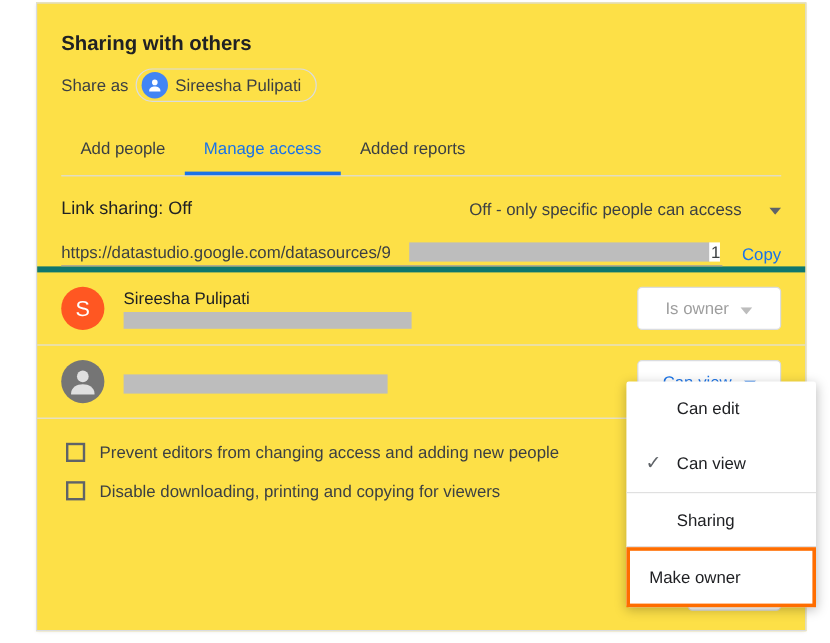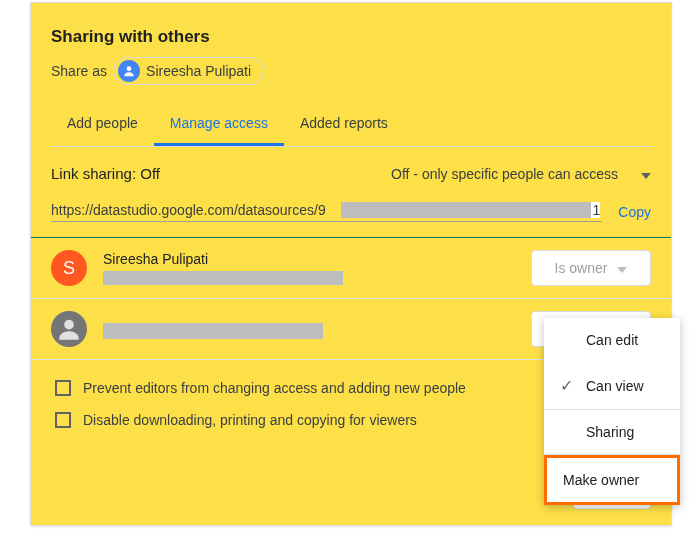--- a/index.html
+++ b/index.html
@@ -23,21 +23,21 @@
     width: 22px; height: 22px; border-radius: 50%; background: #4285f4;
     display: flex; align-items: center; justify-content: center; margin-right: 6px;
   }
   .chip .avatar-sm svg { width: 14px; height: 14px; }
   .chip .name { font-size: 14px; color: #3c4043; }
 
   .tabs { display: flex; border-bottom: 1px solid #dadce0; margin-top: 18px; }
   .tab { padding: 12px 16px; font-size: 14px; color: #3c4043; cursor: pointer; border-bottom: 3px solid transparent; }
   .tab.active { color: #1a73e8; border-bottom-color: #1a73e8; font-weight: 500; }
 
-  .linkshare { padding: 12px 20px 15px 20px; border-bottom: 1px solid #0f766e; }
+  .linkshare { padding: 12px 20px 0 20px; border-bottom: 5px solid #0f766e; }
   .ls-row1 { display: flex; justify-content: space-between; align-items: center; }
   .ls-label { font-size: 15px; color: #202124; }
   .ls-state { font-size: 14px; color: #3c4043; display: flex; align-items: center; cursor: pointer; gap: 17px; }
   .ls-state .caret { margin-left: 6px; }
 
   .url-row { display: flex; align-items: center; margin-top: 20px; }
   .url-box { flex: 1; border-bottom: 1px solid #9e9e9e; font-size: 14px; color: #3c4043; padding-bottom: 4px; position: relative; height: 20px; }
   .url-box .urltext { position: absolute; left: 0; top: 0; white-space: nowrap; }
   .url-box .redact { position: absolute; left: 290px; top: 0; right: 10px; height: 16px; background: #bdbdbd; }
   .url-box .trailing { position: absolute; right: 2px; top: 0; background: #fff; padding-left: 2px; }
@@ -63,21 +63,21 @@
   .role-btn.view { color: #1a73e8; }
 
   .opts { padding: 20px 20px 8px 24px; }
   .opt { display: flex; align-items: center; font-size: 14px; color: #3c4043; margin-bottom: 16px; }
   .checkbox { width: 16px; height: 16px; border: 2px solid #5f6368; margin-right: 12px; flex-shrink: 0; }
 
   .footer { position: absolute; bottom: 16px; right: 20px; display: flex; gap: 12px; }
   .btn { border: 1px solid #dadce0; border-radius: 4px; background: #fff; padding: 10px 20px; font-size: 14px; color: #1a73e8; cursor: pointer; }
 
   .dropdown {
-    position: absolute; right: 12px; top: 318px; width: 136px;
+    position: absolute; right: 12px; top: 318px; width: 158px;
     background: #fff; box-shadow: 0 2px 10px rgba(0,0,0,0.25); border-radius: 2px;
     z-index: 10;
   }
   .dd-item { padding: 14px 16px; font-size: 14px; color: #202124; display: flex; align-items: center; cursor: pointer; }
   .dd-item .chk { margin-right: 10px; font-size: 16px; color: #5f6368; min-width: 16px; }
   .dd-sep { height: 1px; background: #e0e0e0; }
   .dd-highlight { border: 3px solid #ff6d00; }
 
   .caret-svg { width: 10px; height: 6px; }
 </style>

